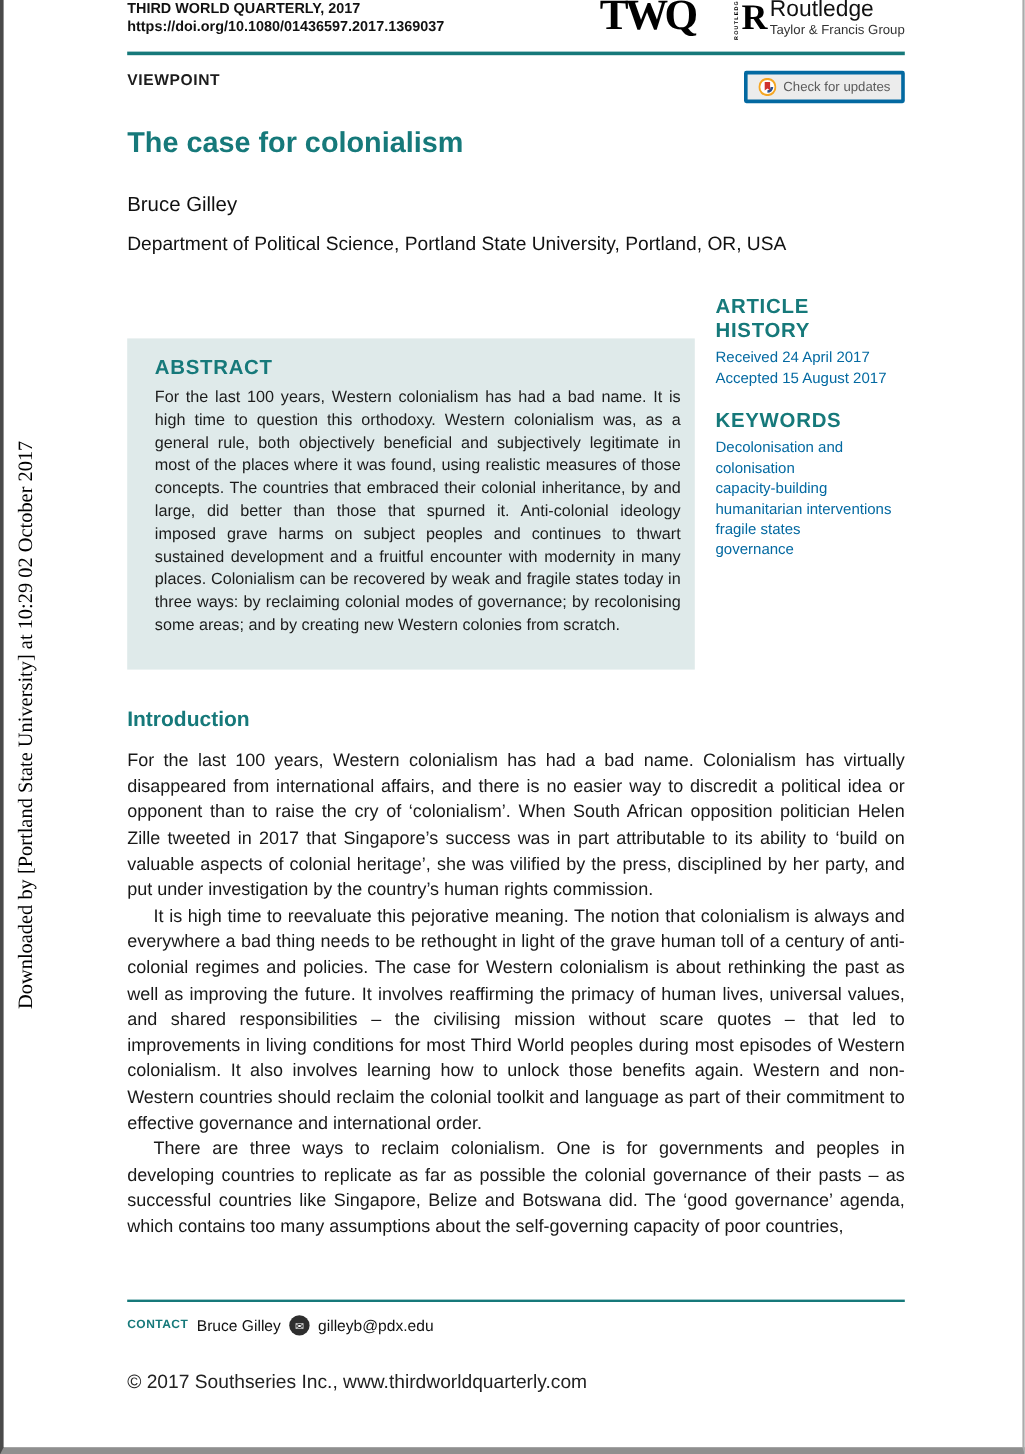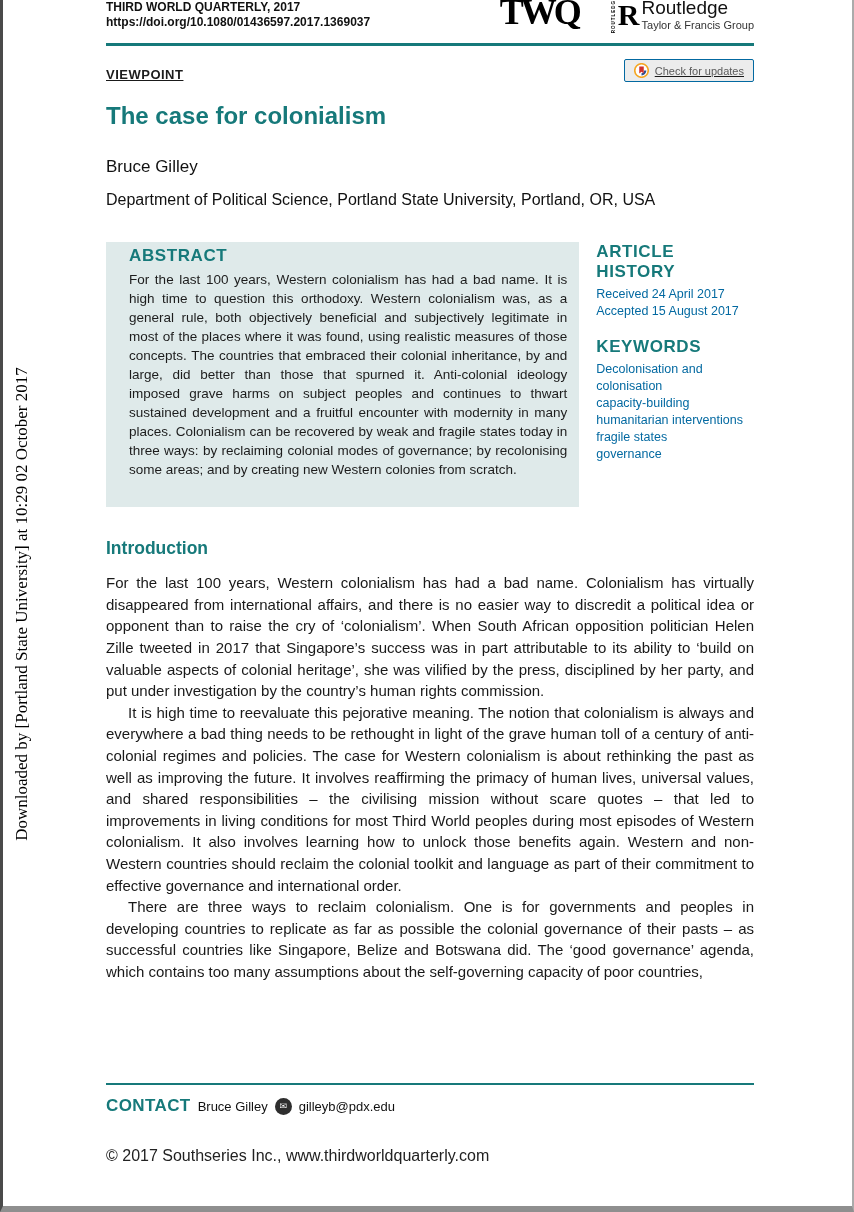--- a/index.html
+++ b/index.html
@@ -27,49 +27,49 @@
   .routledge { display: flex; align-items: center; gap: 2px; }
   .routledge-vert { writing-mode: vertical-rl; transform: rotate(180deg); font-size: 4.5px; font-weight: bold; letter-spacing: 1px; color: #000; }
   .routledge-r { font-family: "Liberation Serif", serif; font-weight: bold; font-size: 30px; line-height: 1; color: #000; }
   .routledge-text { display: flex; flex-direction: column; line-height: 1.1; }
   .routledge-name { font-size: 19px; color: #111; }
   .routledge-sub { font-size: 11px; color: #333; }
   .rule { border: none; height: 0; margin: 0; }
   .header-rule { border-top: 3px solid var(--accent); margin-top: 10px; }
 
   
-  .viewpoint-row { display: flex; justify-content: space-between; align-items: flex-end; margin-top: 13px; text-decoration: underline; }
+  .viewpoint-row { display: flex; justify-content: space-between; align-items: flex-start; margin-top: 13px; }
   .viewpoint { font-size: 13px; font-weight: 600; letter-spacing: 0.5px; color: #1c1c1c; }
-  .check-badge { display: inline-flex; align-items: center; gap: 6px; background: #ececec; border: 1px solid #0369a1; border-radius: 2px; padding: 3px 9px; font-size: 11px; color: #5a5a5a; cursor: pointer; }
+  .check-badge { display: inline-flex; align-items: center; gap: 6px; background: #ececec; border: 3px solid #0369a1; border-radius: 2px; padding: 3px 9px; font-size: 11px; color: #5a5a5a; cursor: pointer; }
 
   
   .title { color: var(--accent); font-size: 24px; font-weight: bold; margin: 20px 0 0 0; }
   .author { font-size: 17px; margin-top: 27px; color: #111; }
   .affiliation { font-size: 16px; margin-top: 14px; color: #111; }
 
   
   .abstract-section { display: flex; align-items: flex-start; margin-top: 33px; }
-  .abstract-box { background: var(--abstract-bg); width: 474px; padding: 4px 12px 28px 23px; }
+  .abstract-box { background: var(--abstract-bg); width: 474px; padding: 15px 12px 28px 23px; margin-top: 36px; }
   .mini-heading { color: var(--accent); font-weight: bold; font-size: 17px; letter-spacing: 0.6px; }
   .abstract-text { font-size: 13.5px; line-height: 19px; text-align: justify; margin-top: 4px; color: #1c1c1c; }
   .side-col { margin-left: 17px; width: 158px; }
   .side-text { font-size: 12.5px; line-height: 17px; color: #0369a1; margin-top: 4px; }
   .side-block-keywords { margin-top: 17px; }
 
   
   .intro-heading { color: var(--accent); font-size: 17.5px; font-weight: bold; margin: 31px 0 0 0; }
   .body-text { margin-top: 13px; }
   .body-text p { font-size: 15px; line-height: 21.6px; text-align: justify; margin: 0; color: #191919; }
   .body-text p + p { text-indent: 22px; }
 
   
   .footer { position: absolute; left: 103px; width: 648px; top: 1083px; }
   .footer-rule { border-top: 2.5px solid var(--accent); }
   .contact-line { display: flex; align-items: center; gap: 7px; margin-top: 11px; font-size: 13px; color: #111; }
-  .contact-label { color: var(--accent); font-weight: bold; font-size: 17px; letter-spacing: 0.4px; }
+  .contact-label { color: var(--accent); font-weight: bold; font-size: 10px; letter-spacing: 0.4px; }
   .mail-icon { width: 17px; height: 17px; border-radius: 50%; background: #2e2e2e; color: #fff; display: inline-flex; align-items: center; justify-content: center; font-size: 9px; flex: 0 0 auto; }
   .contact-email { color: #111; cursor: pointer; }
   .copyright { font-size: 16px; margin-top: 31px; color: #222; }
 
   
   .watermark {
     position: absolute; left: 9px; top: 604px;
     transform: rotate(-90deg) translateX(-50%);
     transform-origin: 0 0;
     white-space: nowrap;

